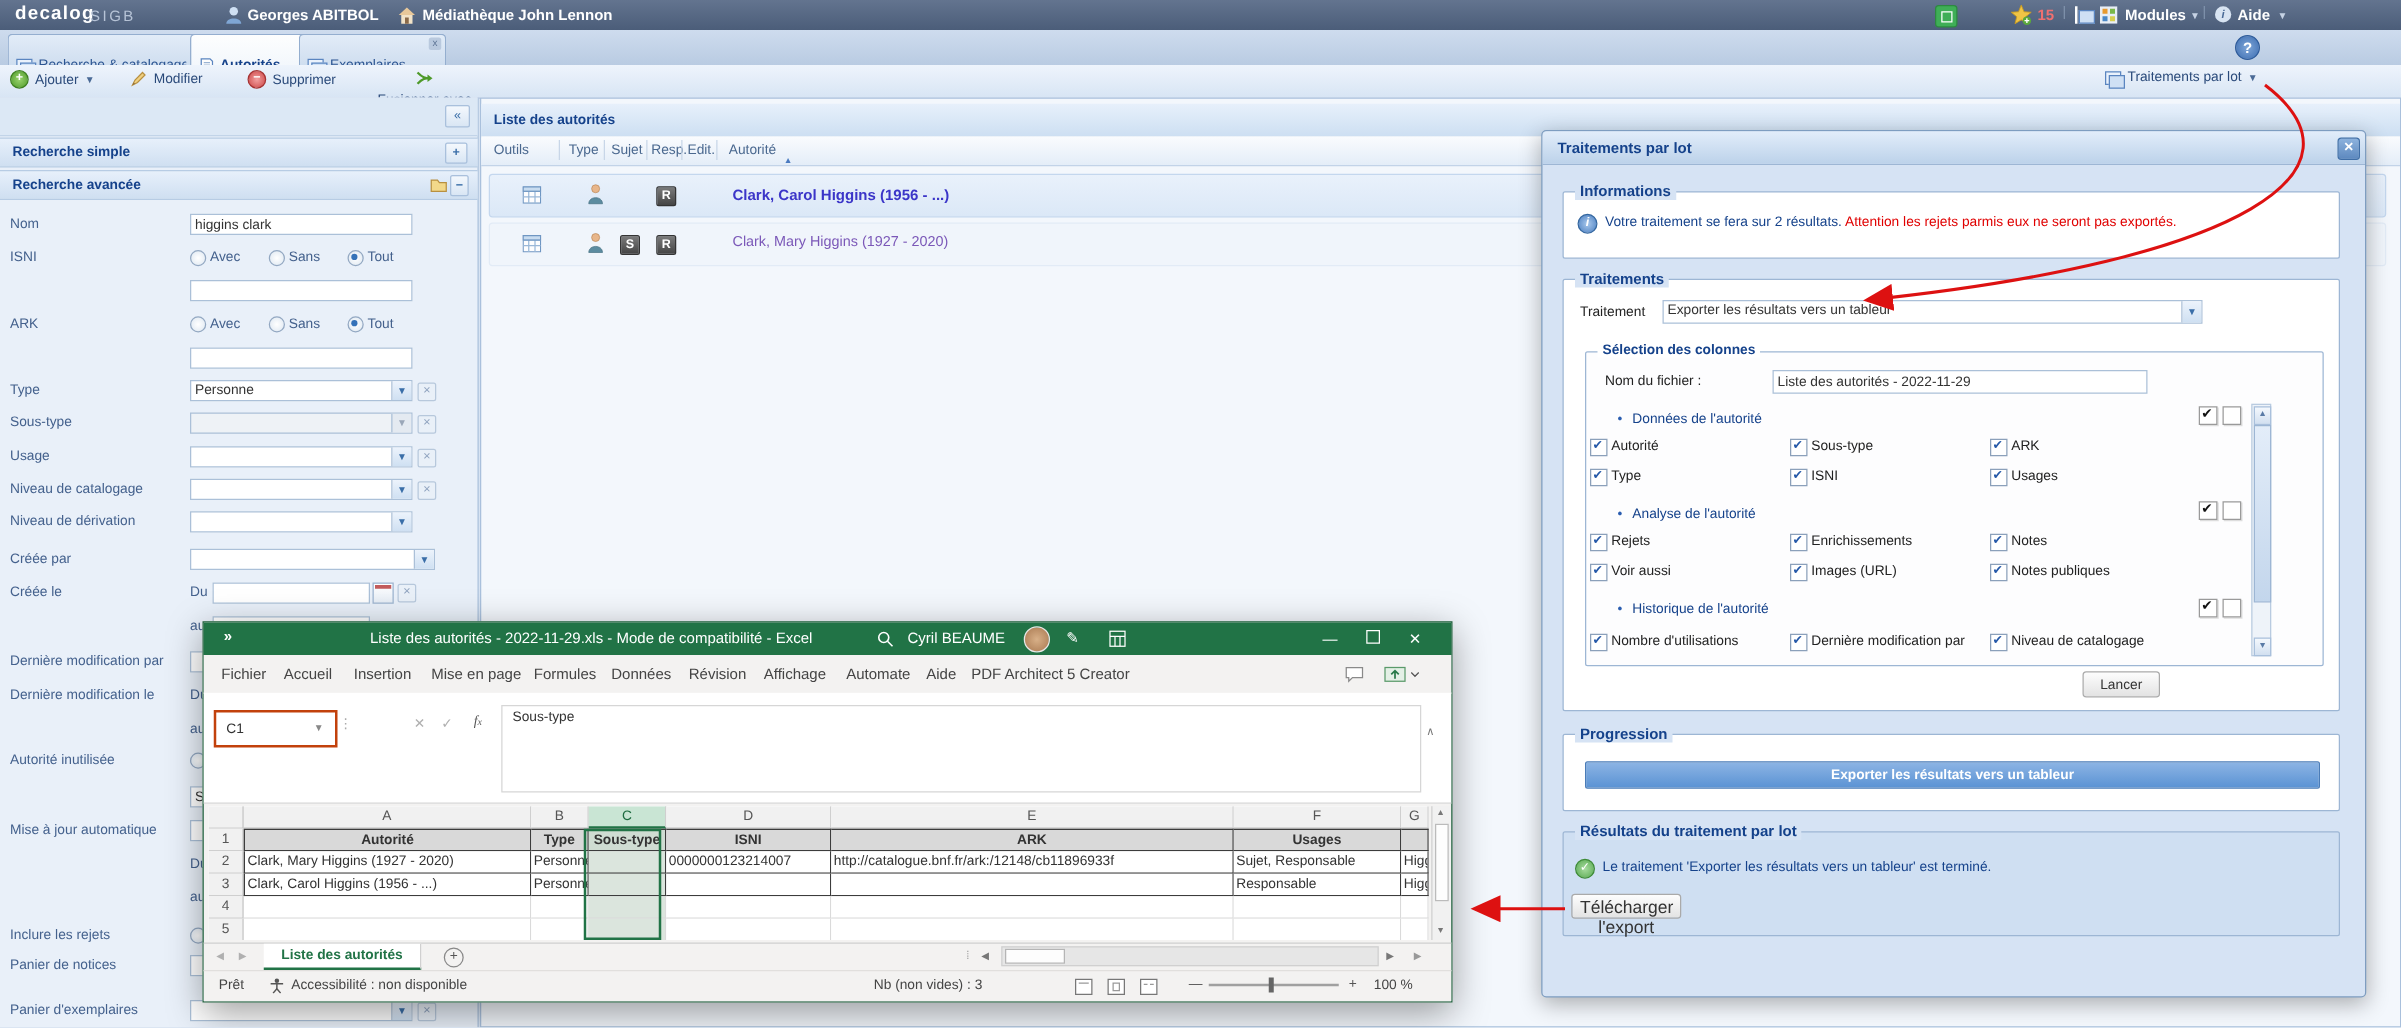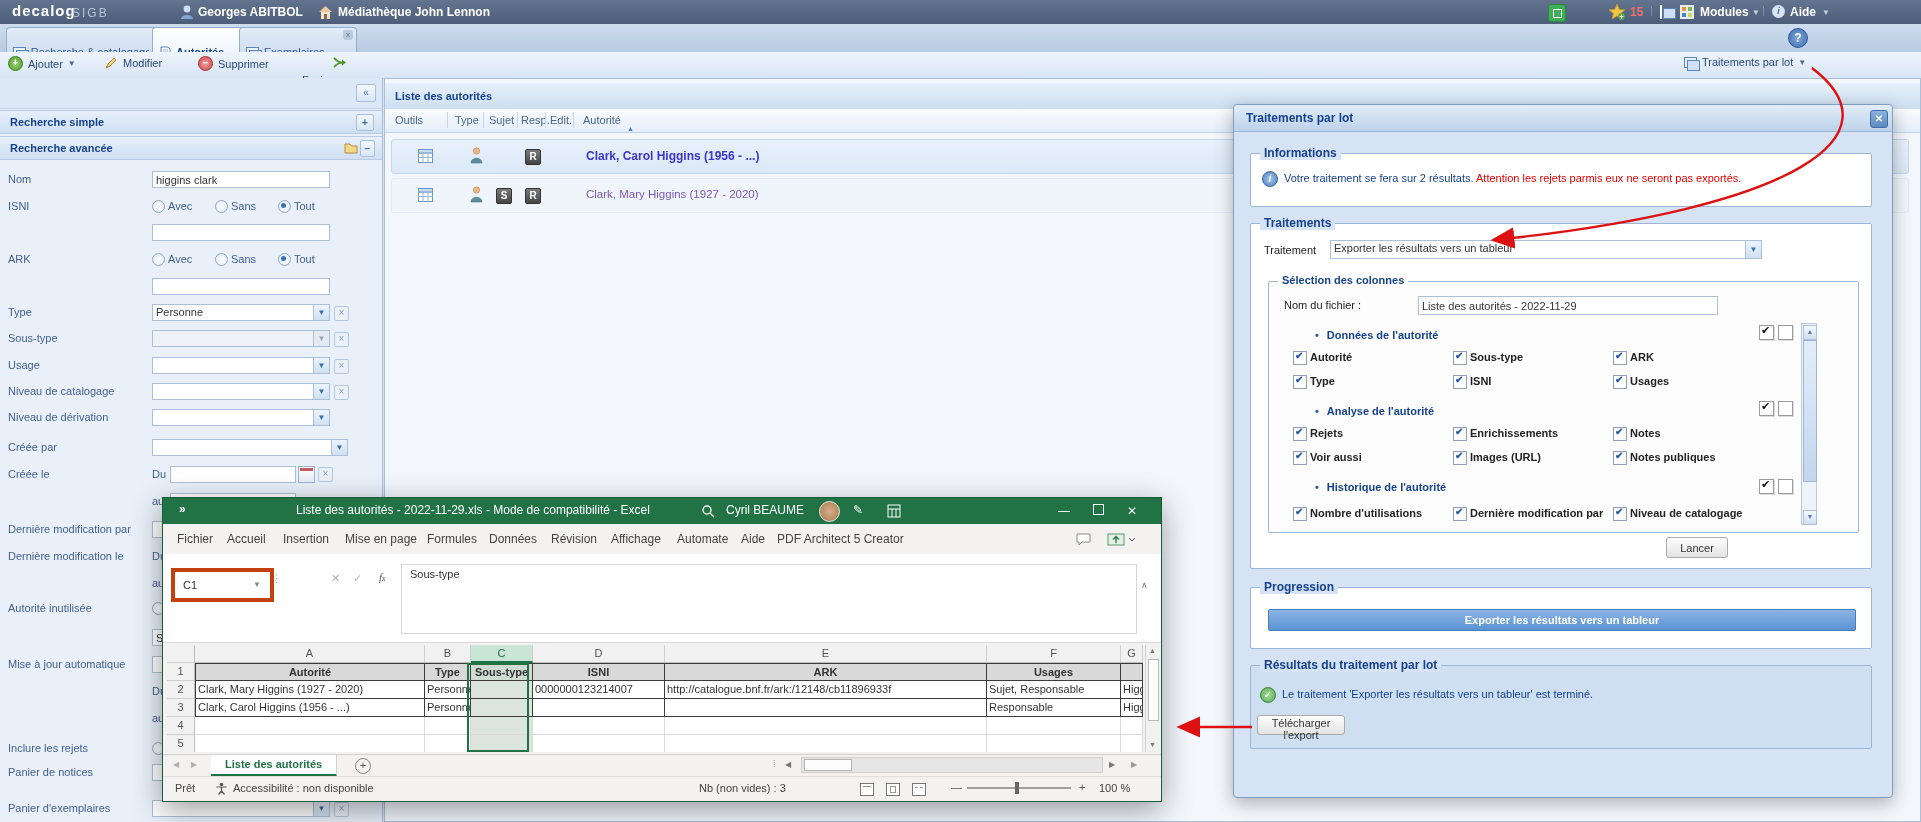--- a/index.html
+++ b/index.html
@@ -98,21 +98,21 @@
          color:#5a7ba6;font-size:7px;text-align:center;line-height:12px;}
   .vsb-t{position:absolute;left:1px;width:12px;background:linear-gradient(#e3edf9,#c3d6ec);border:1px solid #9db6d4;}
   
   .excel{left:162px;top:497px;width:998px;height:303px;background:#f3f2f1;border:1px solid #1a5c38;
          box-shadow:0 8px 28px rgba(0,0,0,.38);box-sizing:content-box;}
   .xl-title{position:absolute;left:0;top:0;width:998px;height:26px;background:#217346;color:#fff;font-size:12px;}
   .xl-wbtn{position:absolute;top:0;width:34px;height:26px;color:#fff;text-align:center;line-height:26px;font-size:12px;}
   .xl-ribbon{position:absolute;left:0;top:26px;width:998px;height:30px;background:#f3f2f1;border-bottom:1px solid #e1dfdd;}
   .xl-rtab{position:absolute;top:0;height:30px;line-height:30px;color:#444;font-size:12px;}
   .xl-frow{position:absolute;left:0;top:56px;width:998px;height:88px;background:#fff;border-bottom:1px solid #d6d6d6;}
-  .xl-nbox{position:absolute;left:8px;top:14px;width:95px;height:26px;border:4px solid #c2410c;background:#fff;line-height:26px;}
+  .xl-nbox{position:absolute;left:8px;top:14px;width:95px;height:26px;border:2px solid #c2410c;background:#fff;line-height:26px;}
   .xlgrid{position:absolute;left:4px;top:147px;display:grid;
           grid-template-columns:28px 230px 46px 62px 132px 322px 134px 22px;grid-auto-rows:18px;
           width:976px;height:107px;overflow:hidden;background:#fff;}
   .xc{border-right:1px solid #dadada;border-bottom:1px solid #dadada;background:#fff;padding:0 2px;
       overflow:hidden;white-space:nowrap;line-height:17px;box-sizing:border-box;}
   .cl{background:#f1f1f1;text-align:center;color:#555;border-right:1px solid #cfcfcf;border-bottom:1px solid #bdbdbd;}
   .clc{background:#c9e5d4;color:#1e6b40;border-bottom:2px solid #217346;}
   .rn{background:#f1f1f1;text-align:center;color:#555;border-right:1px solid #bdbdbd;border-bottom:1px solid #cfcfcf;}
   .th{background:#d9d9d9;font-weight:bold;text-align:center;border-right:1px solid #3c3c3c;border-bottom:1px solid #3c3c3c;border-top:1px solid #3c3c3c;}
   .tc{border-right:1px solid #3c3c3c;border-bottom:1px solid #3c3c3c;}
@@ -575,21 +575,21 @@
     <div class="sel" style="left:96px;top:135px;width:432px;height:19px;">
       <span class="sel-t">Exporter les résultats vers un tableur</span>
       <span class="trg" style="line-height:17px;">▼</span>
     </div>
 
     <div class="fs" style="left:34px;top:176px;width:591px;height:252px;background:#fdfdfe;"></div>
     <span class="fs-lg" style="left:44px;top:169px;background:#fff;">Sélection des colonnes</span>
     <span class="ab" style="left:50px;top:194px;color:#222;">Nom du fichier :</span>
     <input class="fld" style="left: 184px; top: 191px; width: 300px; height: 19px; position: absolute;" value="Liste des autorités - 2022-11-29">
 
-    <div class="ab" style="left:36px;top:218px;width:530px;height:202px;overflow:hidden;font-weight:bold;">
+    <div class="ab" style="left:15px;top:218px;width:530px;height:202px;overflow:hidden;">
       <span class="blt" style="left:45px;top:6px;">Données de l'autorité</span>
       <span class="ck on" style="left:23px;top:28px;"></span>
         <span class="cklb" style="left:40px;top:28px;">Autorité</span>
       <span class="ck on" style="left:183px;top:28px;"></span>
         <span class="cklb" style="left:200px;top:28px;">Sous-type</span>
       <span class="ck on" style="left:343px;top:28px;"></span>
         <span class="cklb" style="left:360px;top:28px;">ARK</span>
       <span class="ck on" style="left:23px;top:52px;"></span>
         <span class="cklb" style="left:40px;top:52px;">Type</span>
       <span class="ck on" style="left:183px;top:52px;"></span>
@@ -636,21 +636,21 @@
     <button class="gbtn" style="left:432px;top:432px;width:62px;height:21px;font-family:'Liberation Sans',sans-serif;font-size:11px;">Lancer</button>
 
     <div class="fs" style="left:16px;top:482px;width:622px;height:62px;"></div>
     <span class="fs-lg" style="left:26px;top:475px;font-size:12px;">Progression</span>
     <div class="pbar" style="left:34px;top:504px;width:586px;">Exporter les résultats vers un tableur</div>
 
     <div class="fs" style="left:16px;top:560px;width:622px;height:84px;background:#cfdff2;"></div>
     <span class="fs-lg" style="left:26px;top:553px;font-size:12px;">Résultats du traitement par lot</span>
     <span class="okic" style="left:26px;top:582px;">✓</span>
     <span class="ab" style="left:48px;top:583px;color:#15428b;">Le traitement 'Exporter les résultats vers un tableur' est terminé.</span>
-    <button class="gbtn" style="left:23px;top:610px;width:88px;height:20px;font-family:'Liberation Sans',sans-serif;font-size:11px;">Télécharger l'export</button>
+    <button class="gbtn" style="left:23px;top:610px;width:88px;height:20px;font-family:'Liberation Sans',sans-serif;font-size:14px;">Télécharger l'export</button>
 
   </div>
 
   <svg class="arrows" width="1921" height="822">
     <defs>
       <marker id="ah" markerWidth="11" markerHeight="9" refX="8.5" refY="4.5" orient="auto">
         <path d="M0,0 L10,4.5 L0,9 z" fill="#dd1111"></path>
       </marker>
     </defs>
     <path d="M1812,68 C1900,135 1800,208 1494,240" stroke="#dd1111" stroke-width="2.4" fill="none" marker-end="url(#ah)"></path>

